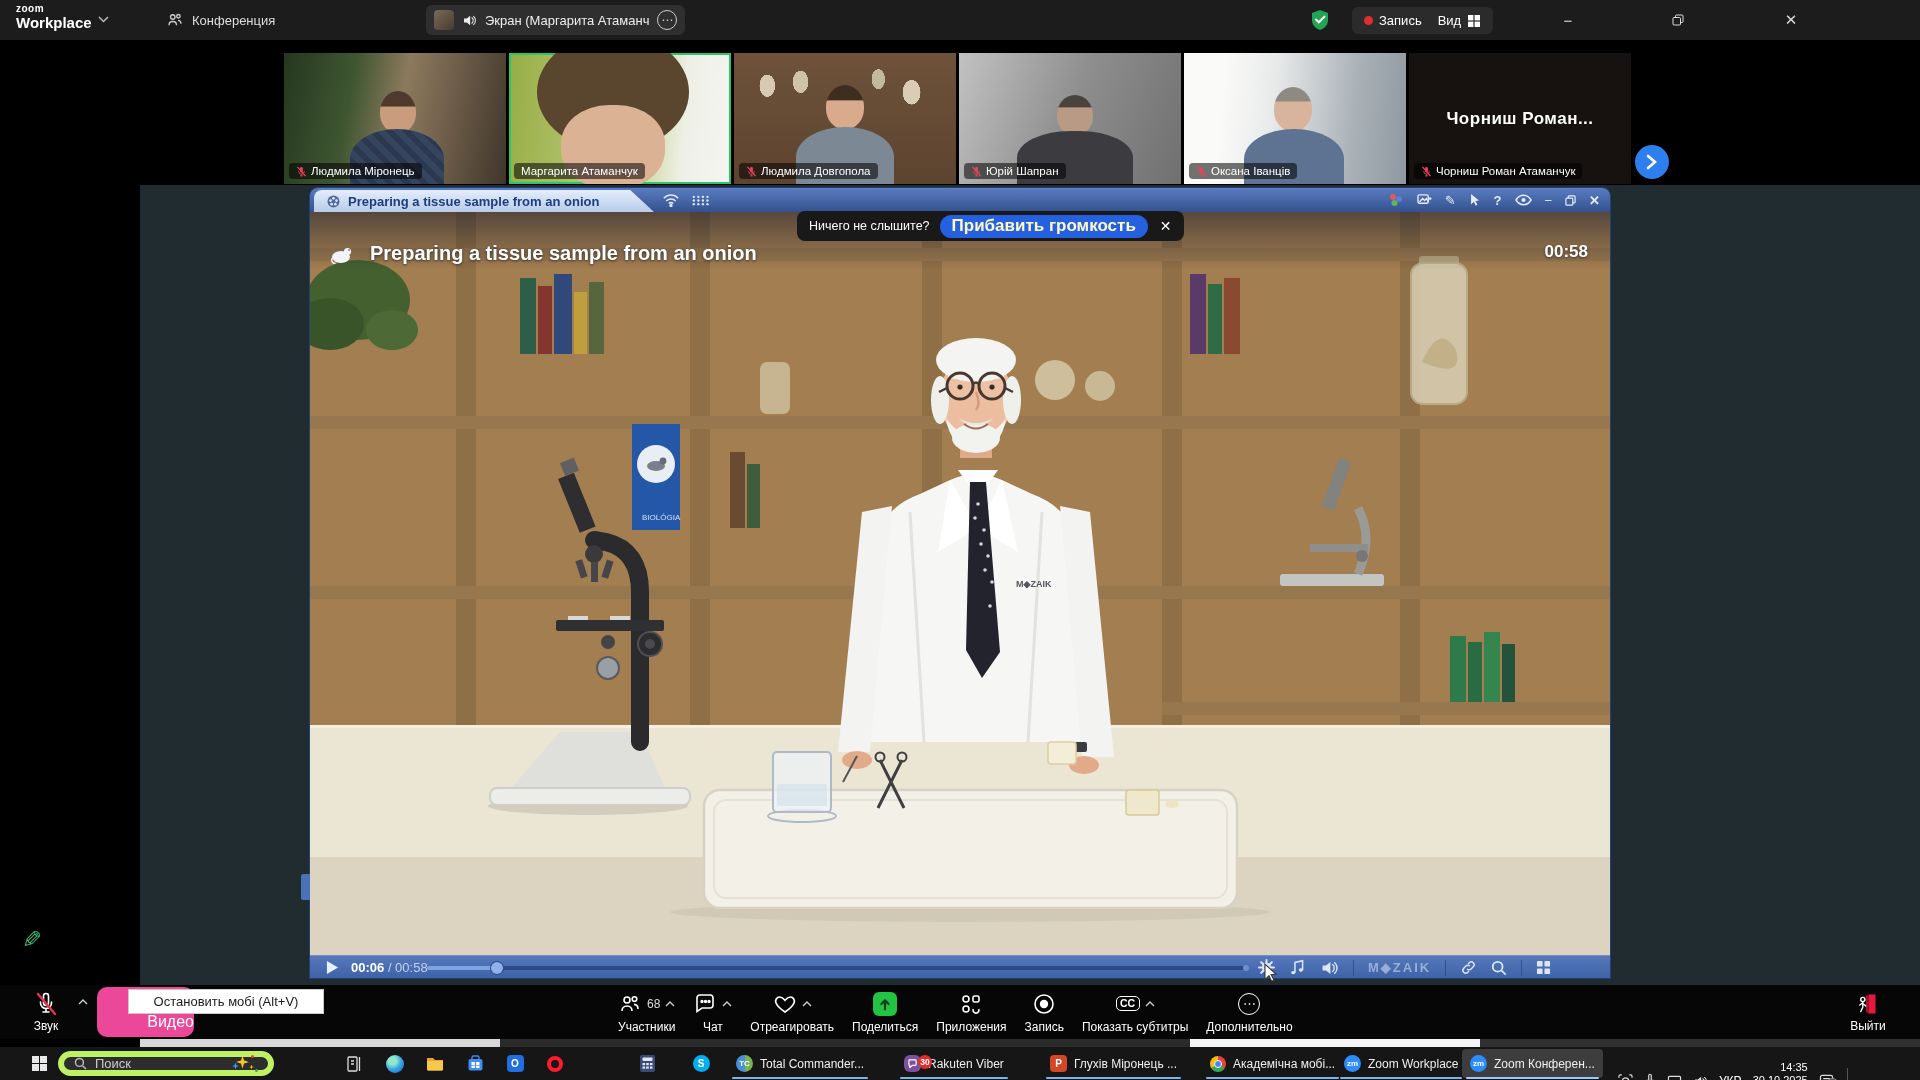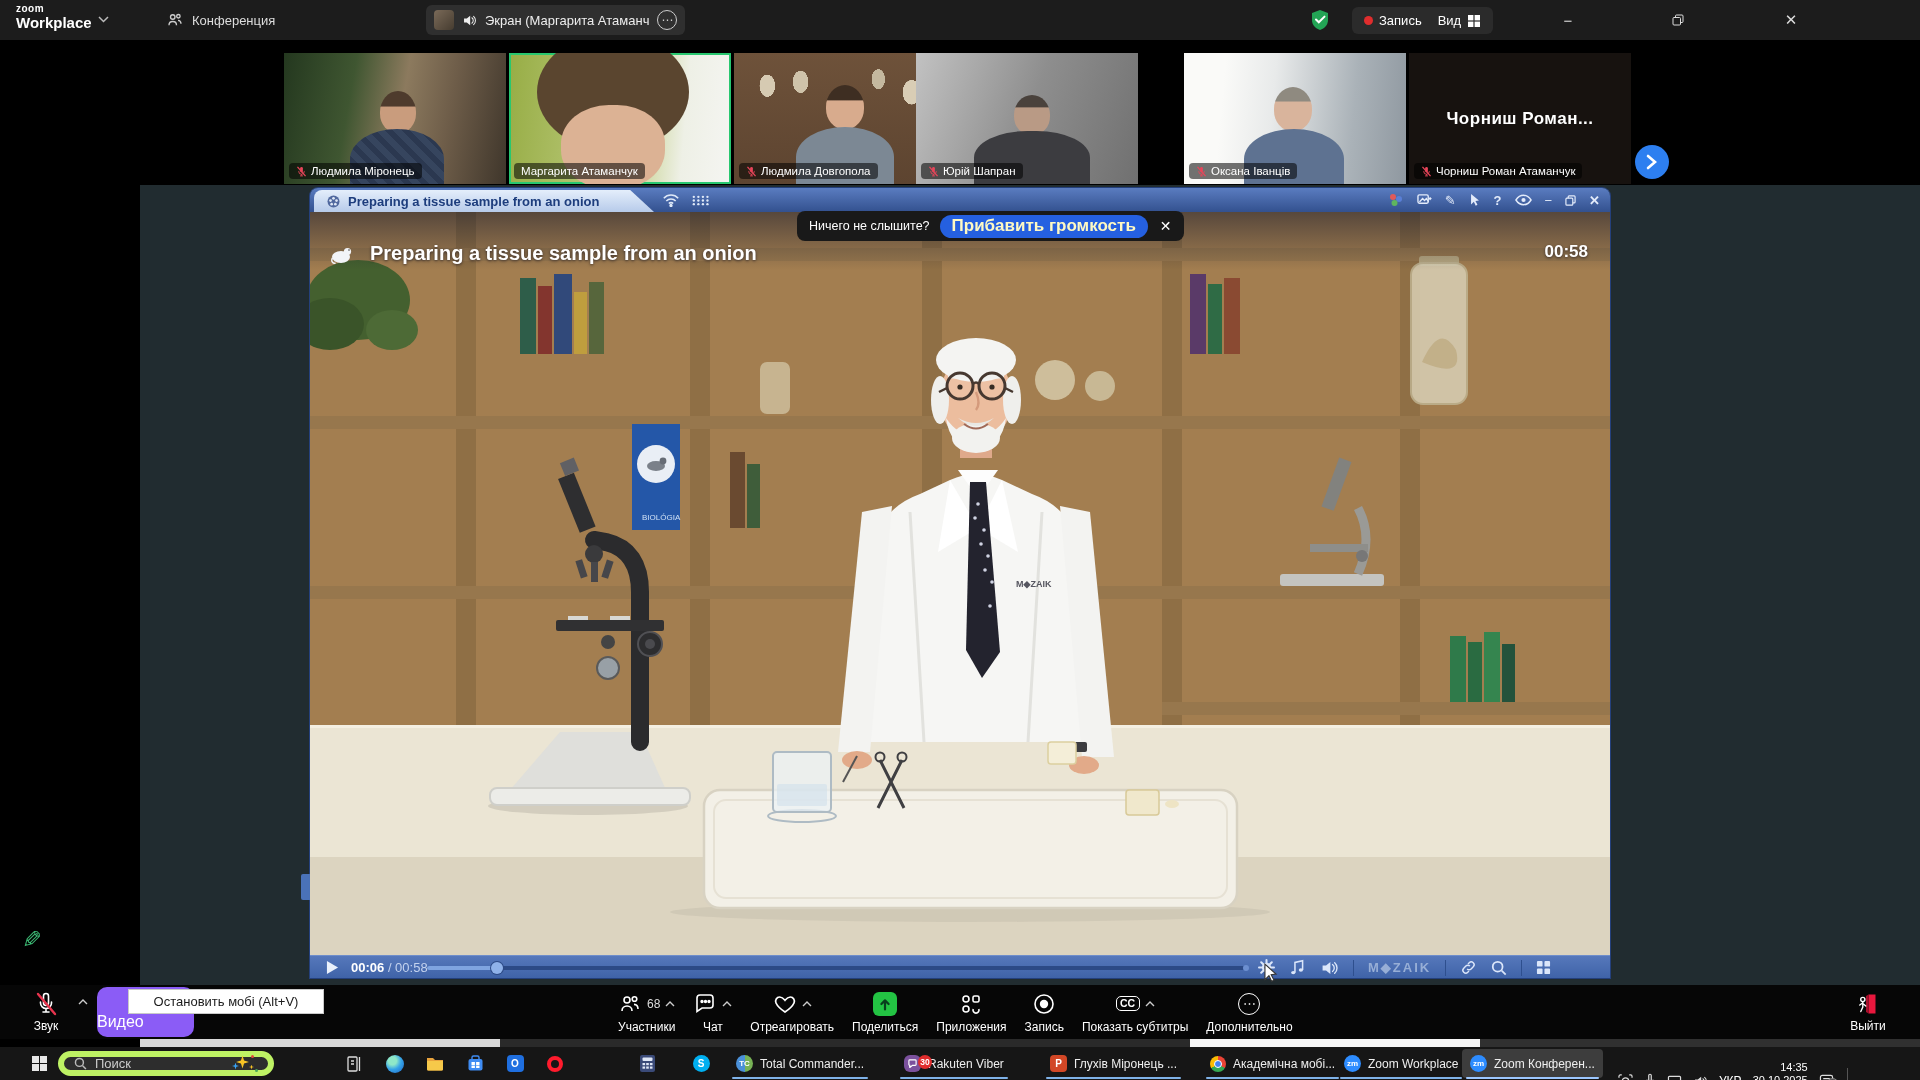--- a/index.html
+++ b/index.html
@@ -75,21 +75,21 @@
 .sidetab{position:absolute;left:301px;top:874px;width:9px;height:26px;background:#4a72b8;border-radius:2px 0 0 2px}
 .pencil{position:absolute;left:22px;top:926px;font-size:24px;color:#3dbd76;transform:scaleX(-1)}
 .cursor{position:absolute;left:1263px;top:963px;z-index:60}
 
 #ztoolbar{position:absolute;left:0;top:985px;width:1920px;height:54px;background:#060606;z-index:30}
 .titem{display:flex;flex-direction:column;align-items:center;justify-content:center;gap:3px;height:54px}
 .titem .lab{font-size:12px;color:#fff;white-space:nowrap}
 .iconrow{display:flex;align-items:center;gap:5px;height:26px}
 #audio-item{position:absolute;left:16px;top:0;width:60px}
 #audio-chev{position:absolute;left:78px;top:14px}
-#video-btn{position:absolute;left:97px;top:2px;width:97px;height:50px;background:#8b5cf6;border-radius:10px;display:flex;align-items:flex-end;justify-content:flex-start;padding-bottom:6px}
+#video-btn{position:absolute;left:97px;top:2px;width:97px;height:50px;background:#ec4899;border-radius:10px;display:flex;align-items:flex-end;justify-content:flex-end;padding-bottom:6px}
 #tooltip{position:absolute;left:128px;top:4px;width:196px;height:25px;background:#fff;border:1px solid #c9c9c9;color:#1b1b1b;font-size:13px;display:flex;align-items:center;justify-content:center;z-index:70;white-space:nowrap}
 #center-items{position:absolute;left:618px;top:0;display:flex;gap:18px}
 .count{font-size:12px;color:#ddd}
 .ccbox{border:1.6px solid #fff;border-radius:5px;font-size:10.5px;font-weight:bold;padding:1.5px 3.5px;color:#fff;line-height:1}
 .morec{width:22px;height:22px;border:1.6px solid #fff;border-radius:50%;display:flex;align-items:center;justify-content:center;font-size:13px;color:#fff;line-height:0}
 #leave-item{position:absolute;left:1836px;top:0;width:64px}
 
 #taskbar{position:absolute;left:0;top:1047px;width:1920px;height:33px;background:#161616;z-index:50}
 #searchbox{position:absolute;left:58px;top:4px;width:216px;height:25px;background:#2d2d2d;border:6px solid #bef264;border-radius:13px;display:flex;align-items:center;gap:8px;padding:0 10px;color:#ccc;font-size:13px}
 .sparkles{position:relative;width:26px;height:18px;margin-left:auto}
@@ -193,21 +193,21 @@
       <div class="pb"></div>
     <div class="namebadge">
         <svg width="11" height="11" viewBox="0 0 12 12">
           <rect x="4.5" y="1" width="3" height="6" rx="1.5" fill="#e8455a"></rect>
           <path d="M3 5.4V6a3 3 0 0 0 6 0v-.6M6 9v1.4M4.4 10.8h3.2" stroke="#e8455a" fill="none"></path>
           <path d="M1.6 1l8.8 10" stroke="#e8455a" stroke-width="1.4"></path>
         </svg>
         <span>Людмила Довгопола</span>
       </div>
   </div>
-  <div class="tile t4" style="left:916px">
+  <div class="tile t4" style="left:959px">
     <div class="ph"></div>
       <div class="pb"></div>
     <div class="namebadge">
         <svg width="11" height="11" viewBox="0 0 12 12">
           <rect x="4.5" y="1" width="3" height="6" rx="1.5" fill="#e8455a"></rect>
           <path d="M3 5.4V6a3 3 0 0 0 6 0v-.6M6 9v1.4M4.4 10.8h3.2" stroke="#e8455a" fill="none"></path>
           <path d="M1.6 1l8.8 10" stroke="#e8455a" stroke-width="1.4"></path>
         </svg>
         <span>Юрій Шапран</span>
       </div>

